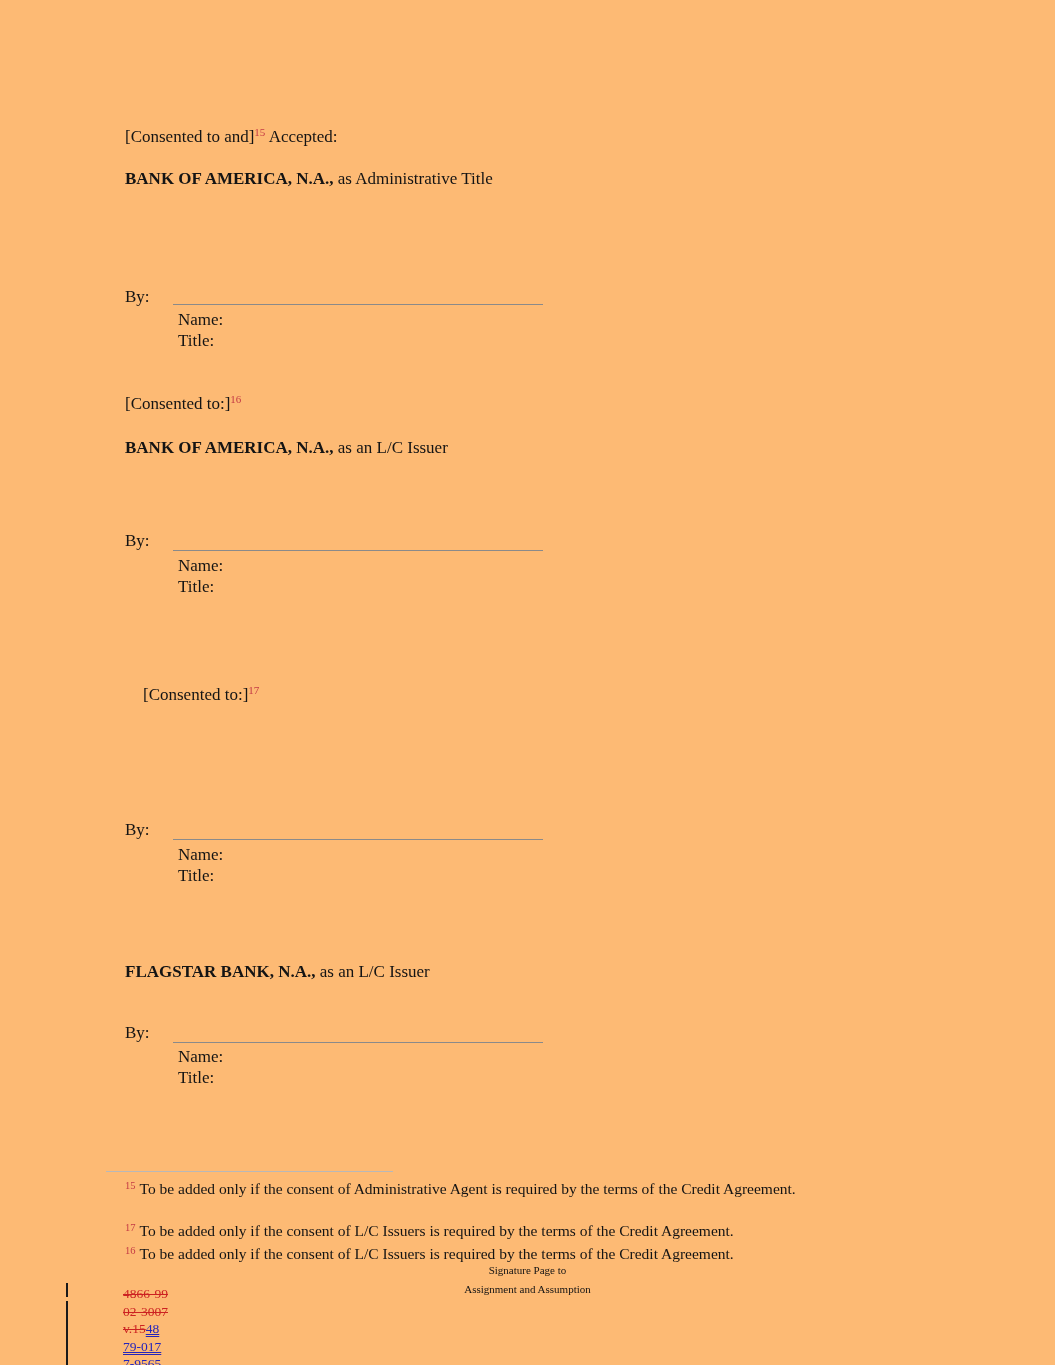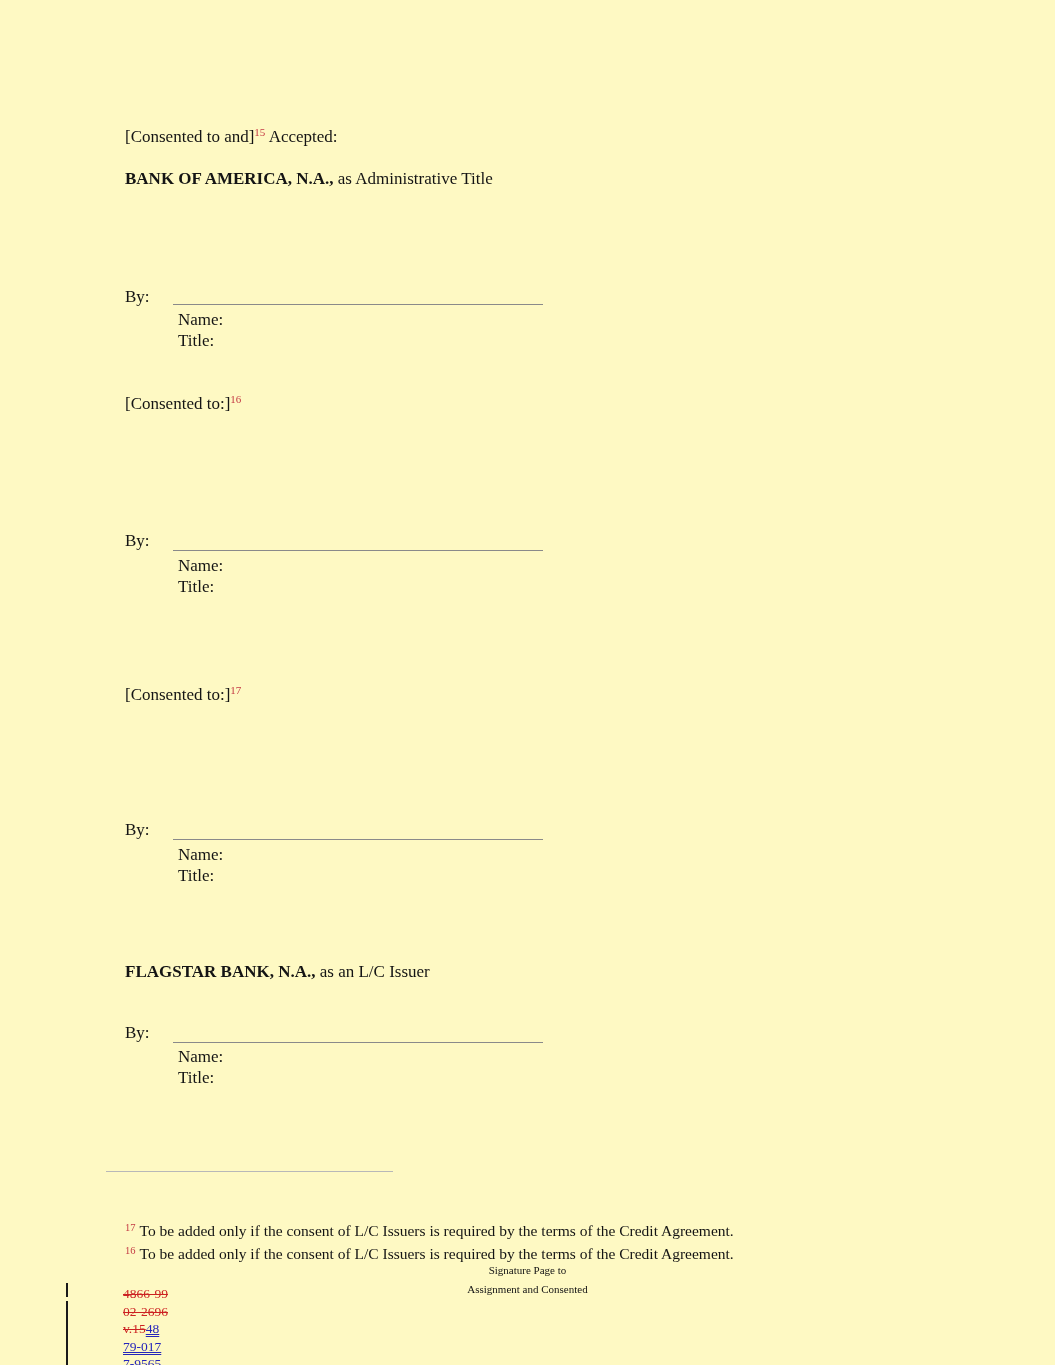--- a/index.html
+++ b/index.html
@@ -4,21 +4,21 @@
 <style>
   html, body {
     margin: 0;
     padding: 0;
     background: #ffffff;
   }
   .page {
     position: relative;
     width: 1055px;
     height: 1365px;
-    background: #fef9c3;
+    background: #fdba74;
     overflow: hidden;
     font-family: "Liberation Serif", serif;
     font-size: 17px;
     color: #141414;
     line-height: 21px;
   }
   .abs { position: absolute; }
 
   .consent-line { white-space: nowrap; }
   .fn-ref-sup {
@@ -94,57 +94,59 @@
 
   <div class="abs entity-line" style="left:125px; top:168px; width:408px;"><span class="entity-name">BANK OF AMERICA, N.A.,</span><span> as Administrative Title</span></div>
 
   <div class="abs by-label" style="left:125px; top:286px;">By:</div>
   <div class="abs sig-underline" style="left:173px; top:304px;"></div>
   <div class="abs" style="left:178px; top:309px;">Name:</div>
   <div class="abs" style="left:178px; top:330px;">Title:</div>
 
   <div class="abs consent-line" style="left:125px; top:393px;"><span>[Consented to:]</span><span class="fn-ref-sup">16</span><span></span></div>
 
+  <div class="abs entity-line" style="left:125px; top:437px; width:500px;"><span class="entity-name">BANK OF AMERICA, N.A.,</span><span> as an L/C Issuer</span></div>
 
   <div class="abs by-label" style="left:125px; top:530px;">By:</div>
   <div class="abs sig-underline" style="left:173px; top:550px;"></div>
   <div class="abs" style="left:178px; top:555px;">Name:</div>
   <div class="abs" style="left:178px; top:576px;">Title:</div>
 
-  <div class="abs consent-line" style="left:125px; top:684px;"><span>[Consented to:]</span><span class="fn-ref-sup">17</span><span></span></div>
+  <div class="abs consent-line" style="left:143px; top:684px;"><span>[Consented to:]</span><span class="fn-ref-sup">17</span><span></span></div>
 
 
   <div class="abs by-label" style="left:125px; top:819px;">By:</div>
   <div class="abs sig-underline" style="left:173px; top:839px;"></div>
   <div class="abs" style="left:178px; top:844px;">Name:</div>
   <div class="abs" style="left:178px; top:865px;">Title:</div>
 
   <div class="abs entity-line" style="left:125px; top:929px; width:500px;margin-top:32px;"><span class="entity-name">FLAGSTAR BANK, N.A.,</span><span> as an L/C Issuer</span></div>
 
   <div class="abs by-label" style="left:125px; top:1022px;">By:</div>
   <div class="abs sig-underline" style="left:173px; top:1042px;"></div>
   <div class="abs" style="left:178px; top:1046px;">Name:</div>
   <div class="abs" style="left:178px; top:1067px;">Title:</div>
 
   <div class="abs footnote-sep" style="left:106px; top:1171px;"></div>
 
+  <div class="abs footnote-line" style="left:125px; top:1179px;"><span class="footnote-ref">15</span><span>To be added only if the consent of Administrative Agent is required by the terms of the Credit Agreement.</span></div>
 
   <div class="abs footnote-line" style="left:125px; top:1200px;margin-top:44px;"><span class="footnote-ref">16</span><span>To be added only if the consent of L/C Issuers is required by the terms of the Credit Agreement.</span></div>
 
   <div class="abs footnote-line" style="left:125px; top:1221px;"><span class="footnote-ref">17</span><span>To be added only if the consent of L/C Issuers is required by the terms of the Credit Agreement.</span></div>
 
   <div class="abs footer-center" style="top:1261px;">
     <div>Signature Page to</div>
-    <div>Assignment and Consented</div>
+    <div>Assignment and Assumption</div>
   </div>
 
   <div class="abs change-bar" style="left:66px; top:1283px; height:14px;"></div>
   <div class="abs change-bar" style="left:66px; top:1301px; height:64px;"></div>
 
   <div class="abs docid-block" style="left:123px; top:1285px;">
     <div><span class="docid-del">4866-99</span></div>
-    <div><span class="docid-del">02-2696</span></div>
+    <div><span class="docid-del">02-3007</span></div>
     <div><span class="docid-del">v.15</span><span class="docid-ins">48</span></div>
     <div><span class="docid-ins">79-017</span></div>
     <div><span class="docid-ins">7-9565</span></div>
   </div>
 
 </div>
 
 </body></html>

